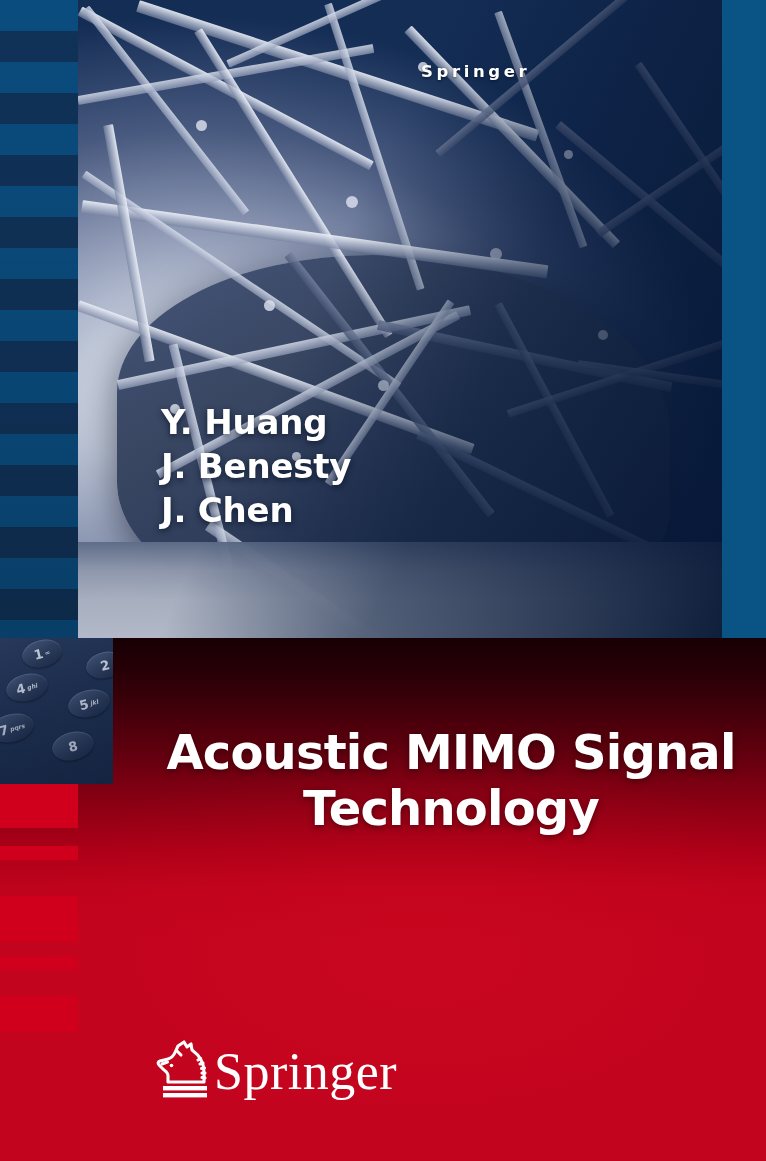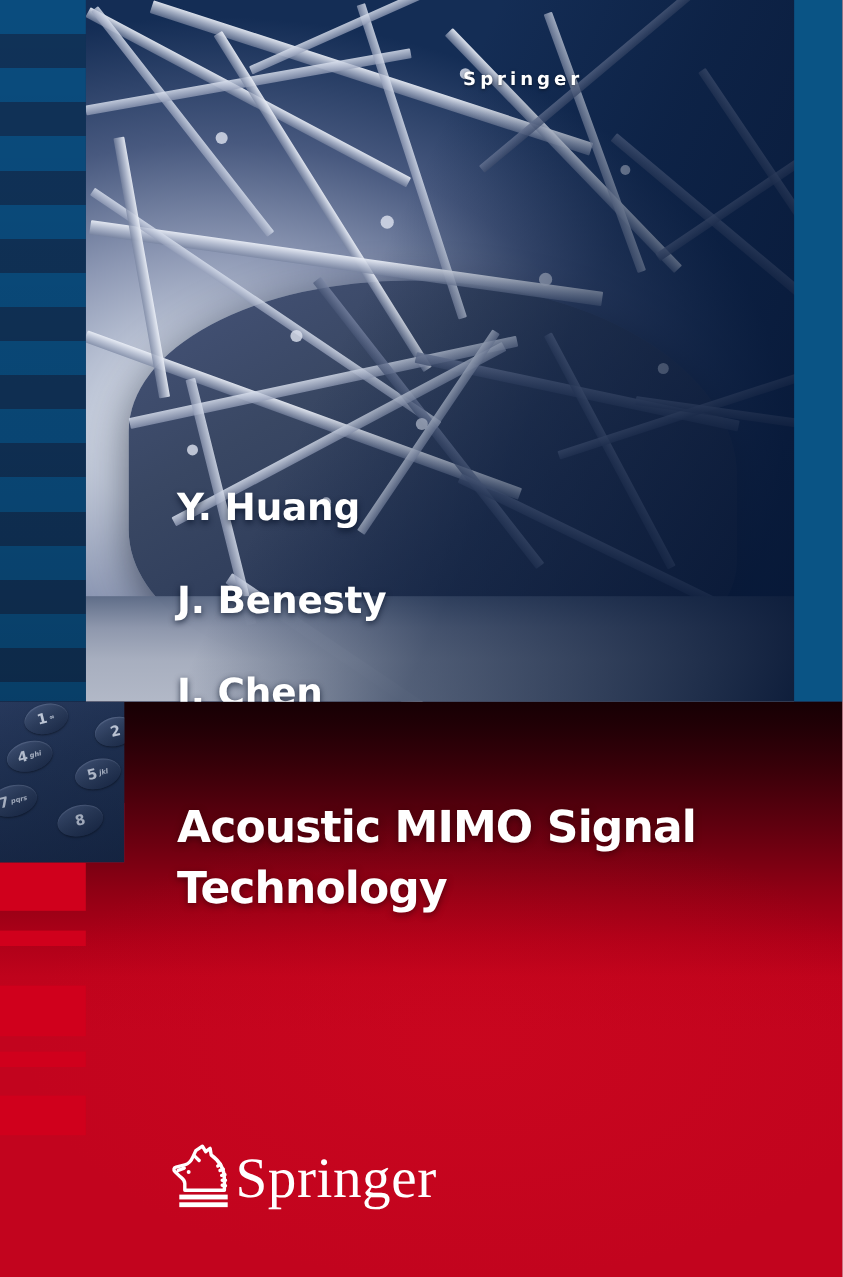--- a/index.html
+++ b/index.html
@@ -146,21 +146,21 @@
     top: 400px;
     z-index: 5;
     color: #ffffff;
     font-family: "DejaVu Sans", sans-serif;
     font-weight: bold;
     font-size: 34px;
     line-height: 44px;
     letter-spacing: -0.2px;
     text-shadow: 0 2px 6px rgba(6,16,38,0.75);
   }
-  .authors div { white-space: nowrap; margin-top: 40px; }
+  .authors div { white-space: nowrap; }
 
   
   .bottom-section {
     position: absolute;
     left: 0;
     top: 638px;
     width: 766px;
     height: 523px;
     overflow: hidden;
     background:
@@ -222,24 +222,25 @@
   
   .book-title {
     position: absolute;
     left: 161px;
     top: 86px;
     z-index: 6;
     width: 580px;
     color: #ffffff;
     font-family: "DejaVu Sans", sans-serif;
     font-weight: bold;
-    font-size: 40px;
+    font-size: 48px;
     line-height: 56px;
     letter-spacing: -0.8px;
     text-shadow: 0 2px 7px rgba(40,0,6,0.6);
+    text-align: center;
   }
   .book-title div { white-space: nowrap; }
 
   
   .springer {
     position: absolute;
     left: 154px;
     top: 400px;
     z-index: 6;
     display: flex;

